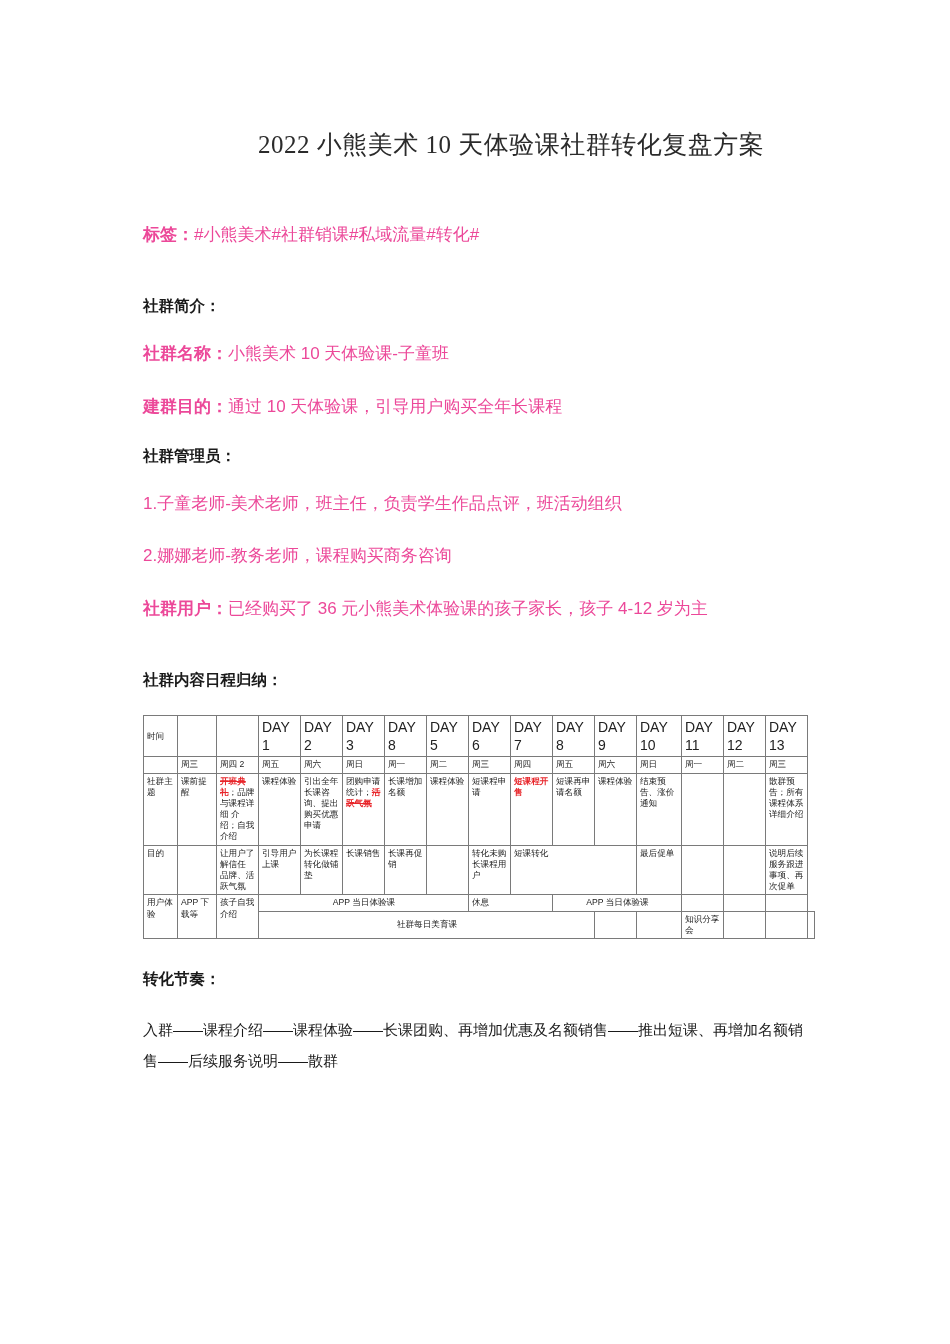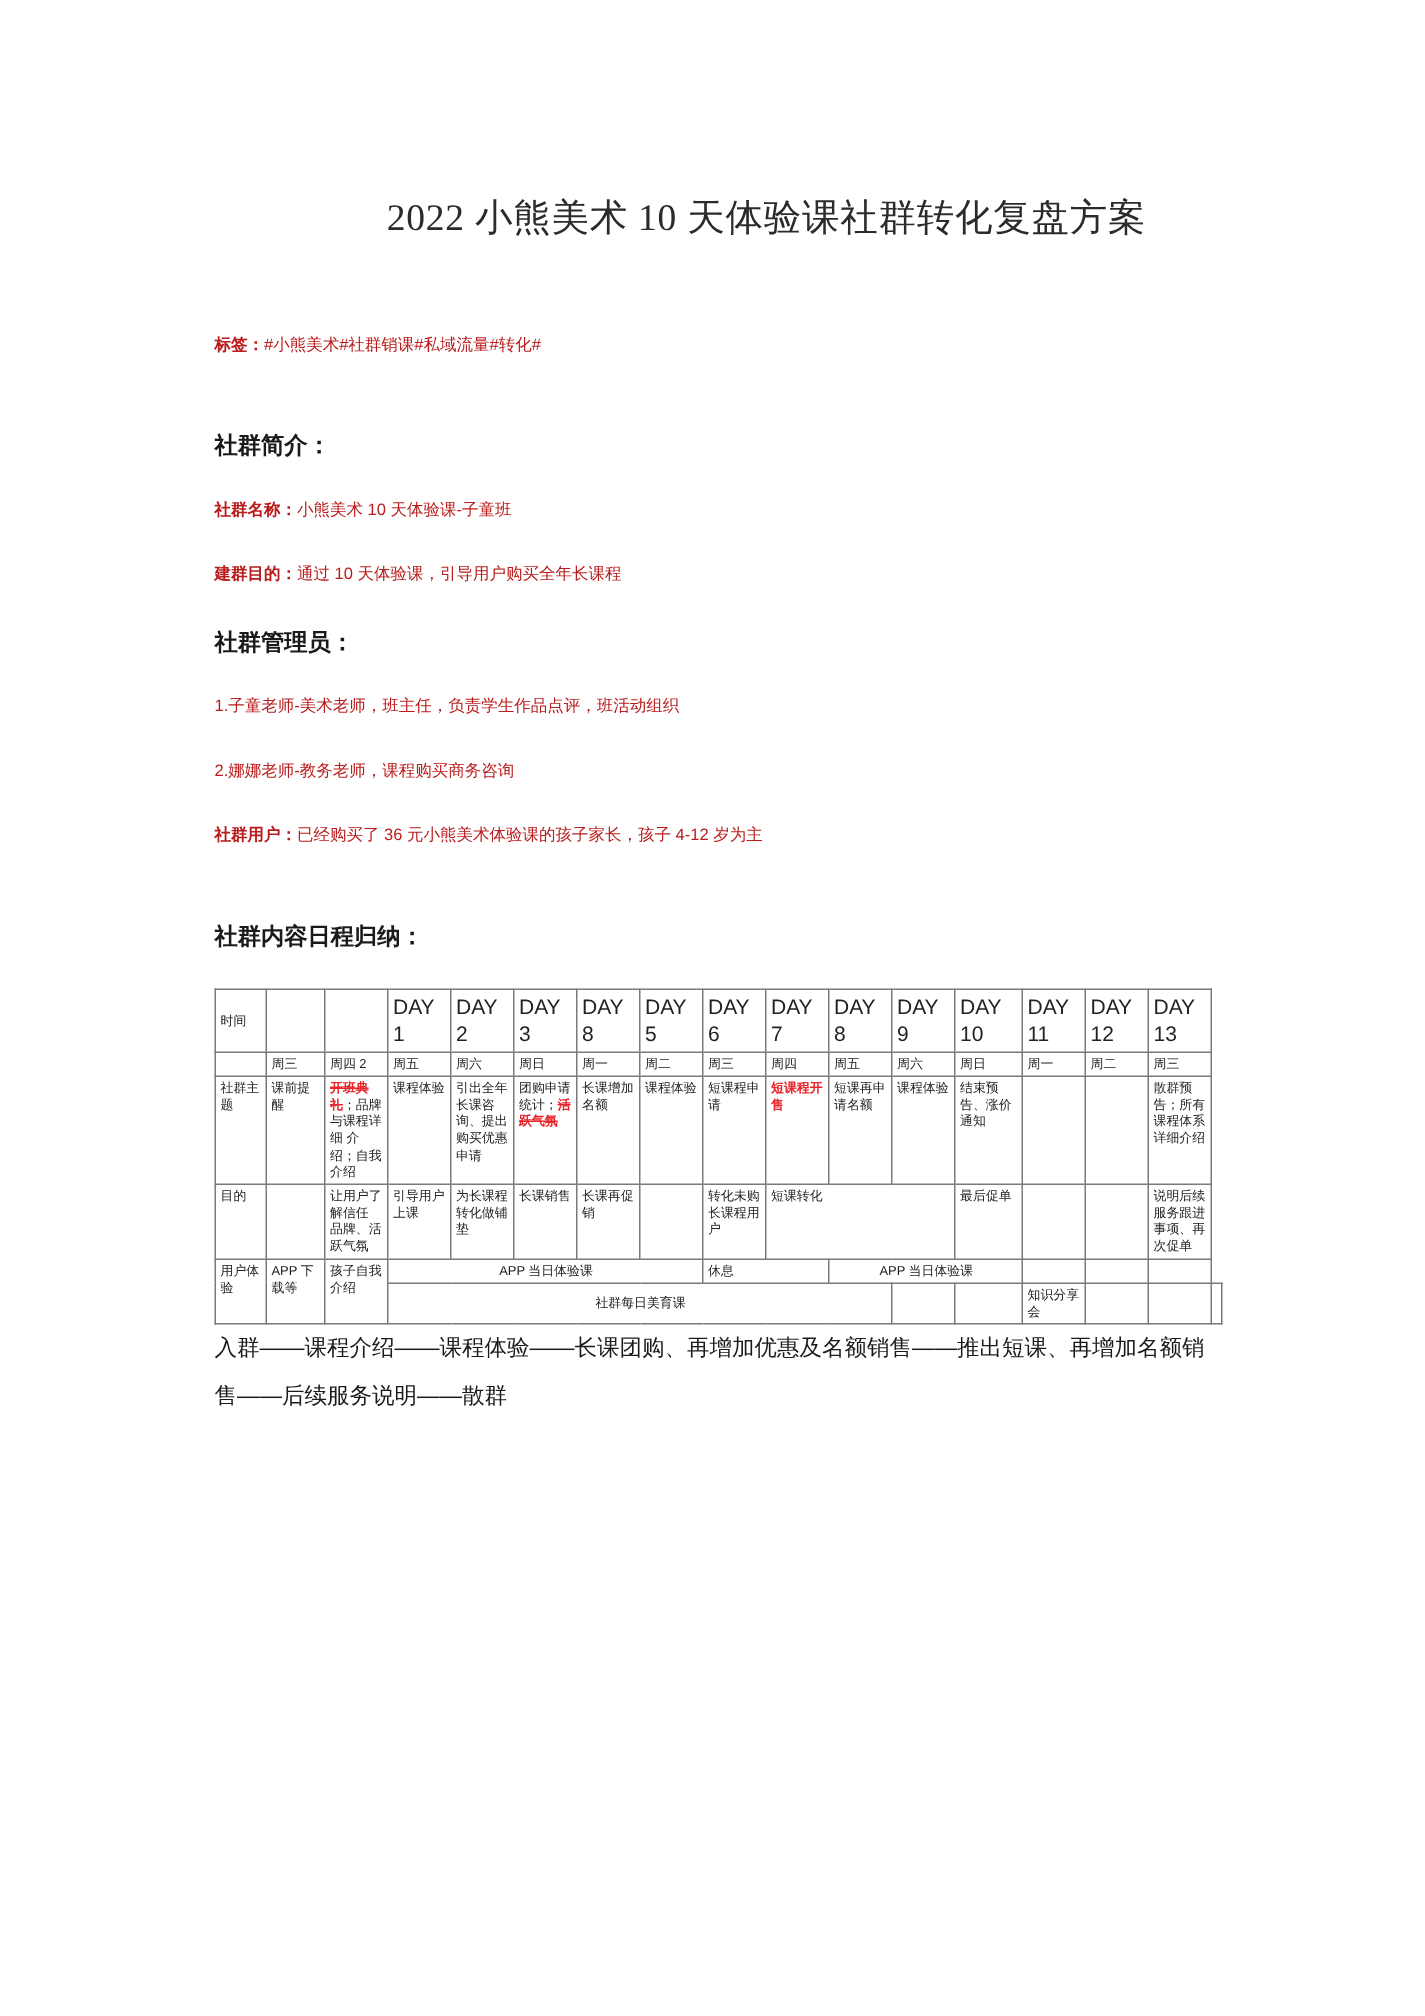--- a/index.html
+++ b/index.html
@@ -14,21 +14,21 @@
 
   .doc-title{
     position:absolute; left:0; top:128px; width:950px;
     text-align:center;
     font-family:"Liberation Serif","DejaVu Serif",serif;
     font-size:25px; font-weight:400; letter-spacing:.5px; color:#2b2b2b;padding-left:36px;
   }
 
   .body-area{ position:absolute; left:143px; top:222px; width:672px; }
 
-  .para{ font-size:11px; line-height:1.55; margin:0 0 26px 0; color:#b91c1c; }
+  .para{ font-size:17px; line-height:1.55; margin:0 0 26px 0; color:#ec4899; }
   .para b{ font-weight:700; }
   .heading{ font-size:15.5px; font-weight:700; margin:0 0 24px 0; }
   .heading.gap-lg{ margin-top:48px; }
 
   
   .tbl-wrap{ margin-top:16px; }
   table.sched{
     border-collapse:collapse;
     table-layout:fixed;
     width:672px;
@@ -202,16 +202,17 @@
           <td></td>
           <td>知识分享会</td>
           <td></td>
           <td></td>
           <td></td>
         </tr>
       </tbody>
         </table>
     </div>
 
+    <p class="heading" style="margin-top:30px">转化节奏：</p>
     <p class="rhythm">入群——课程介绍——课程体验——长课团购、再增加优惠及名额销售——推出短课、再增加名额销售——后续服务说明——散群</p>
 
   </div>
 </div>
 
 </body></html>

